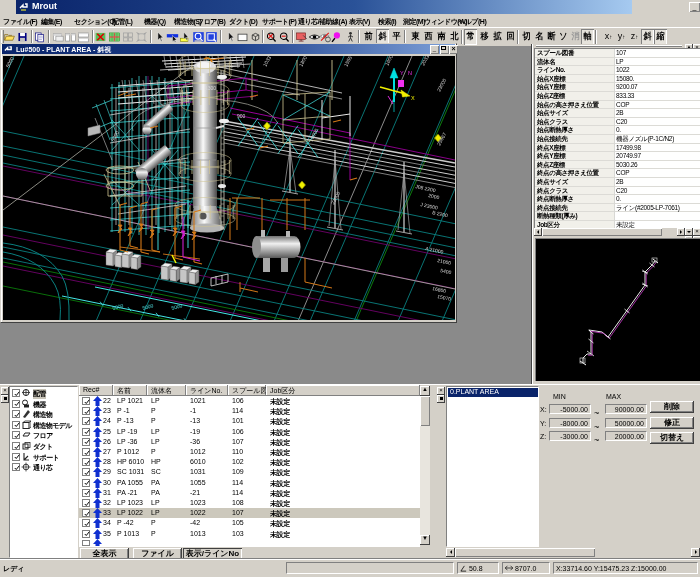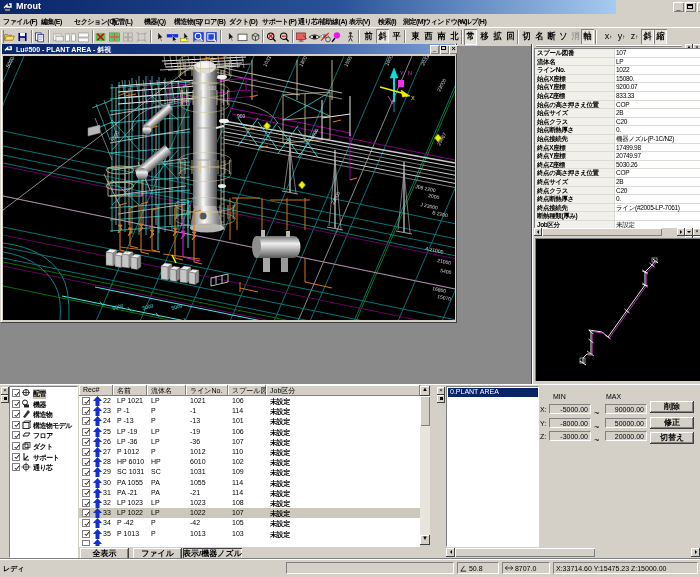--- a/index.html
+++ b/index.html
@@ -6,21 +6,21 @@
 .tb{position:absolute;font-size:7px;color:#000;white-space:nowrap;letter-spacing:-0.5px;font-weight:bold}
 .raised2{box-shadow:inset 1px 1px 0 #fff,inset -1px -1px 0 #808080;background:#d4d0c8}
 .sunken{border-top:1px solid #808080;border-left:1px solid #808080;border-right:1px solid #fff;border-bottom:1px solid #fff}
 .btn{position:absolute;background:#d4d0c8;box-shadow:inset -1px -1px 0 #404040,inset 1px 1px 0 #fff,inset -2px -2px 0 #808080;font-size:8px;text-align:center;color:#000;font-weight:bold}
 .mini{position:absolute;background:#d4d0c8;box-shadow:inset -1px -1px 0 #404040,inset 1px 1px 0 #fff;font-size:6px;line-height:6px;text-align:center;color:#000}
 .cell{position:absolute;font-size:7px;color:#000;white-space:nowrap;overflow:hidden}
 .hdrcell{position:absolute;top:0;height:11px;background:#d4d0c8;box-shadow:inset -1px -1px 0 #808080,inset 1px 1px 0 #fff;font-size:7px;color:#000;padding:1px 0 0 4px;white-space:nowrap;overflow:hidden}
 </style></head>
 <body>
 
-<div class="abs" style="left:0;top:0;width:616px;height:14px;background:linear-gradient(90deg,#0a246a 0%,#2a5298 55%,#a6caf0 100%)">
+<div class="abs" style="left:16px;top:0;width:616px;height:14px;background:linear-gradient(90deg,#0a246a 0%,#2a5298 55%,#a6caf0 100%)">
   <svg class="abs" style="left:3px;top:2px" width="10" height="10" viewBox="0 0 10 10">
       <path d="M1 6 L4 3 L4 5 L8 5 L8 2 L6 2" fill="none" stroke="#fff" stroke-width="1.4"></path>
       <path d="M2 8 h5" stroke="#e0e030" stroke-width="1.2"></path>
     </svg>
   <span class="abs" style="left:16px;top:1px;font-size:9px;font-weight:bold;color:#fff">Mrout</span>
   <div class="abs raised2" style="left:673px;top:2px;width:11px;height:10px;font-size:7px;text-align:center;line-height:9px">_</div>
   <div class="abs raised2" style="left:685px;top:2px;width:11px;height:10px">
       <div class="abs" style="left:2px;top:2px;width:6px;height:5px;border:1px solid #000;border-top-width:2px"></div>
     </div>
   <div class="abs raised2" style="left:697px;top:2px;width:11px;height:10px;font-size:8px;text-align:center;line-height:9px;font-weight:bold">×</div>
@@ -1131,21 +1131,21 @@
         <path d="M4.5 0 L9 5 L6.5 5 L6.5 7 L2.5 7 L2.5 5 L0 5 Z" fill="#1030d0"></path>
       </svg>
       <div class="abs" style="left:341px;top:0;width:10px;height:162px;background:#d4d0c8"></div>
       <div class="mini" style="left:341px;top:1px;width:10px;height:10px">▲</div>
       <div class="abs raised2" style="left:341px;top:11px;width:10px;height:30px"></div>
       <div class="abs" style="left:341px;top:41px;width:10px;height:110px;background:#e8e5de"></div>
       <div class="mini" style="left:341px;top:150px;width:10px;height:10px">▼</div>
     </div>
   <div class="btn" style="left:80px;top:163px;width:49px;height:12px;line-height:11px">全表示</div>
   <div class="btn" style="left:133px;top:163px;width:49px;height:12px;line-height:11px">ファイル</div>
-  <div class="abs" style="left:183px;top:163px;width:59px;height:13px;line-height:12px;background:#d4d0c8;box-shadow:inset 1px 1px 0 #404040,inset -1px -1px 0 #fff;font-size:8px;text-align:center;font-weight:bold">表示/機器ノズル</div>
+  <div class="abs" style="left:183px;top:163px;width:59px;height:13px;line-height:12px;background:#d4d0c8;box-shadow:inset 1px 1px 0 #404040,inset -1px -1px 0 #fff;font-size:8px;text-align:center;font-weight:bold">表示/ラインNo</div>
   <div class="mini" style="left:437px;top:2px;width:8px;height:8px">×</div>
   <div class="mini" style="left:437px;top:10px;width:8px;height:8px">
       <b style="display:block;margin:2px auto 0;width:3px;height:3px;background:#000"></b>
     </div>
   <div class="abs sunken" style="left:446px;top:1px;width:93px;height:161px;background:#fff">
     <div class="abs" style="left:1px;top:1px;width:90px;height:9px;background:#0a246a;color:#fff;font-size:7px;padding-left:2px;white-space:nowrap">0.PLANT AREA</div>
   </div>
   <span class="cell" style="left:553px;top:8px">MIN</span>
   <span class="cell" style="left:606px;top:8px">MAX</span>
   <span class="cell" style="left:540px;top:21px">X:</span>

